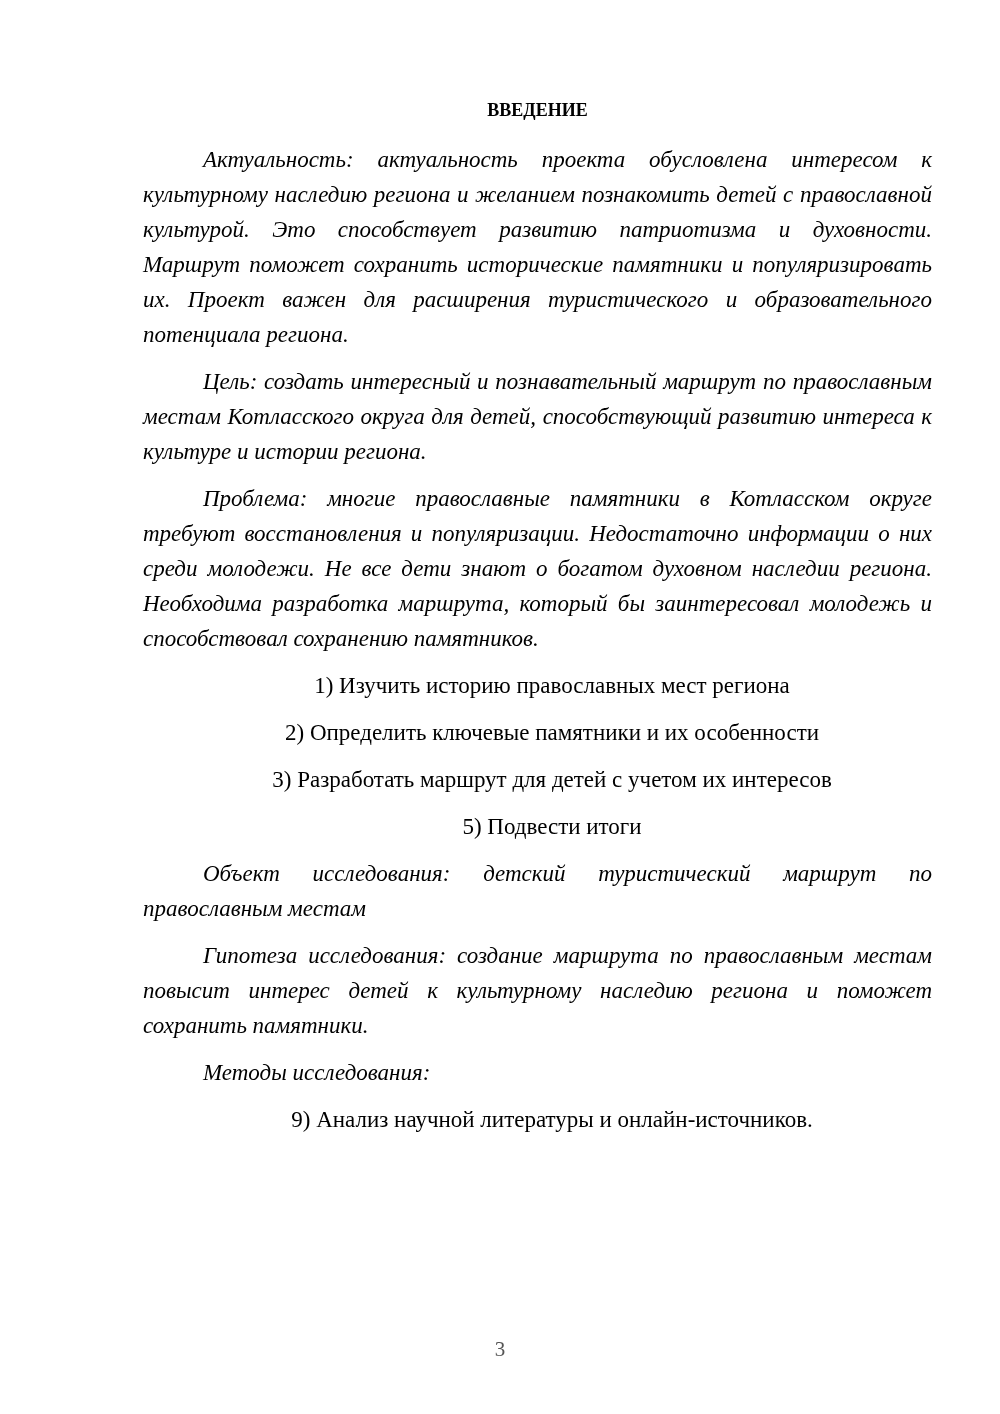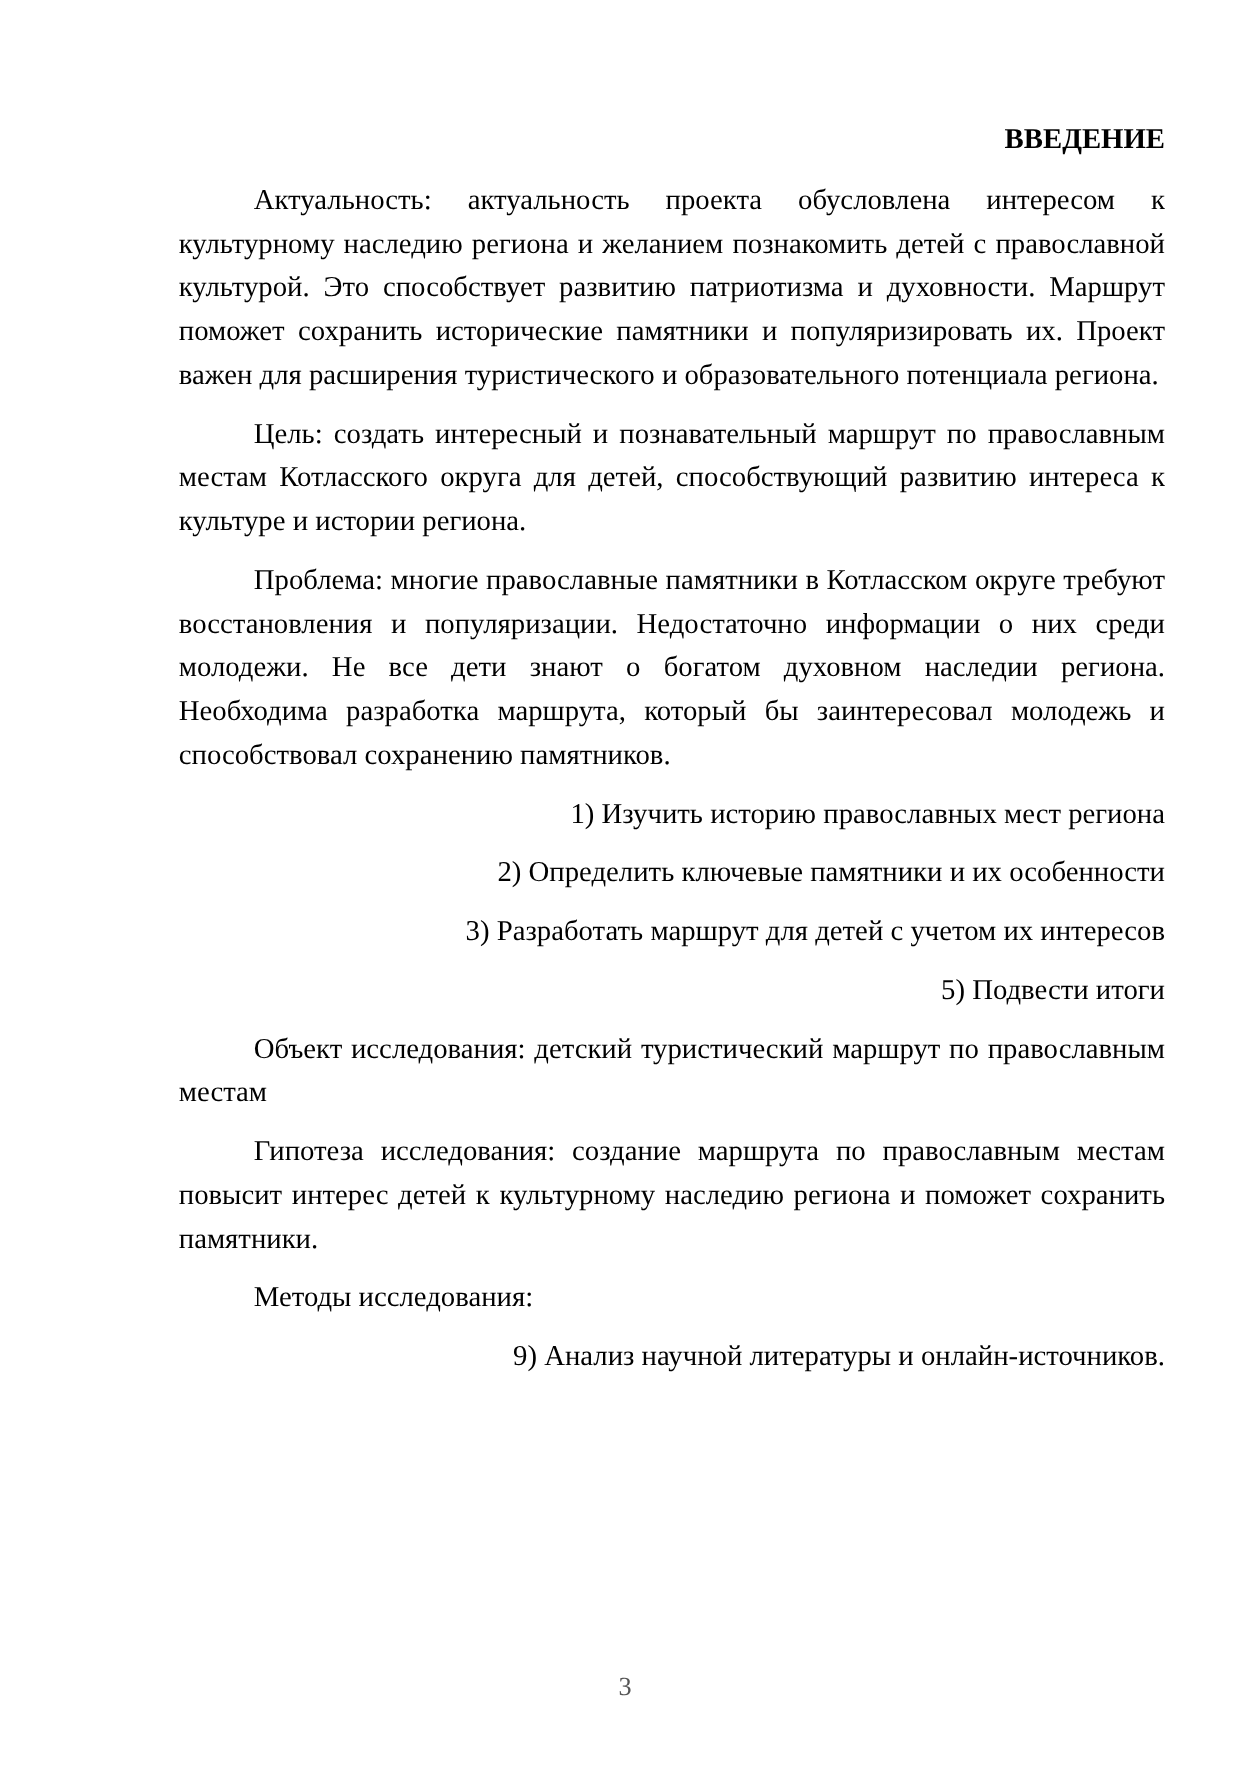--- a/index.html
+++ b/index.html
@@ -12,38 +12,39 @@
     background: #ffffff;
     color: #000000;
     font-family: "Liberation Serif", "DejaVu Serif", serif;
     position: relative;
     overflow: hidden;
   }
   .page-content {
     padding: 93px 68px 0 143px;
   }
   .doc-title {
-    font-size: 23px;
+    font-size: 18px;
     line-height: 35px;
     font-weight: bold;
-    text-align: right;
+    text-align: center;
     margin: 0 0 14px 0;
   }
   .para {
     font-size: 23px;
     line-height: 35px;
     margin: 0 0 12px 0;
     text-align: justify;
   }
   .para.indented {
     text-indent: 60px;
+    font-style: italic;
   }
   .para.list-item {
     padding-left: 29px;
-    text-align: right;
+    text-align: center;
   }
   .page-footer {
     position: absolute;
     left: 0;
     right: 0;
     bottom: 52px;
     text-align: center;
   }
   .page-number {
     font-size: 21px;

